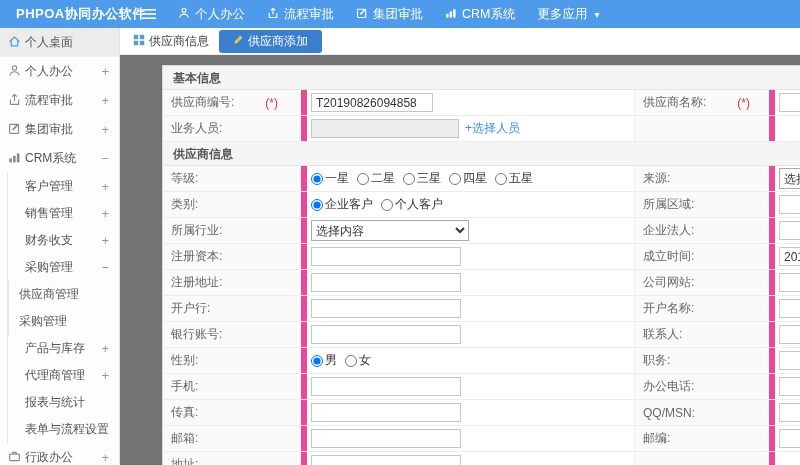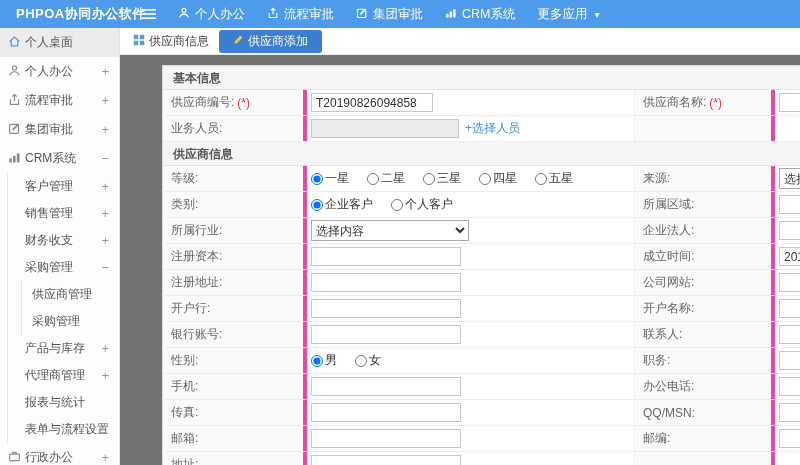--- a/index.html
+++ b/index.html
@@ -20,47 +20,47 @@
 
   
   .sidebar { width:120px; background:#fdfdfd; border-right:1px solid #e2e2e2; overflow:hidden; flex-shrink:0; }
   .s-item { height:29px; display:flex; align-items:center; padding:0 10px 0 8px; color:#555; cursor:pointer; white-space:nowrap; }
   .s-item .ic { color:#8a8a8a; margin-right:4px; flex-shrink:0; }
   .s-item.active { background:#ececec; }
   .s-item.active .ic { color:#4d9bea; }
   .toggle { margin-left:auto; color:#999; font-size:13px; }
   .submenu { margin-left:7px; border-left:1px solid #e3e3e3; }
   .submenu .s-item { height:27px; padding-left:17px; }
-  .submenu2 { margin-left:13px; border-left:1px solid #e3e3e3; }
+  .submenu2 { border-left:1px solid #e3e3e3; }
   .submenu2 .s-item { padding-left:10px; }
 
   
   .main { flex:1; background:#737373; overflow:hidden; }
   .tabbar { height:27px; background:#fff; border-bottom:1px solid #e9e9e9; display:flex; align-items:center; padding-left:13px; gap:10px; }
   .tab { display:flex; align-items:center; gap:4px; color:#444; cursor:pointer; white-space:nowrap; }
   .tab.active { background:#3a7ecf; color:#fff; padding:3px 14px; border-radius:3px; }
 
   
   .formwrap { margin:10px 0 0 42px; width:942px; background:#fff; border:1px solid #d9d9d9; }
   .sec-head { height:24px; line-height:24px; background:#f5f5f5; border-bottom:1px solid #e4e4e4;
     padding-left:10px; font-weight:bold; color:#555; }
   .frow { display:grid; grid-template-columns:144px 328px 140px 1fr; height:26px; border-bottom:1px solid #ededed; }
   .fcell { display:flex; align-items:center; overflow:hidden; white-space:nowrap; }
-  .fcell.lab { background:#fafafa; border-right:4px solid #ec4899; padding-left:8px; color:#666; }
+  .fcell.lab { background:#fafafa; border-right:6px solid #ec4899; padding-left:8px; color:#666;gap:28px; }
   .fcell.inp { background:#fff; border-right:1px solid #ededed; padding-left:4px; }
   .fcell.inp.last { border-right:none; }
   .req { color:#e43a3a; margin-left:3px; }
   .ipt { height:19px; width:150px; border:1px solid #c6c6c6; font-size:12px; padding:0 4px;
     font-family:"Liberation Sans","DejaVu Sans",sans-serif; color:#333; }
   .ipt.sm { width:122px; }
   .ipt.ro { background:#ececec; width:148px; }
   .sel { height:21px; width:158px; border:1px solid #aaa; font-size:12px; color:#333; background:#fff;
     font-family:"Liberation Sans","DejaVu Sans",sans-serif; }
   .lnk { color:#3e8ede; margin-left:6px; cursor:pointer; }
-  .rgroup { display:flex; align-items:center; gap:18px; color:#333; }
+  .rgroup { display:flex; align-items:center; gap:8px; color:#333; }
   .rlabel { display:flex; align-items:center; gap:2px; cursor:pointer; }
   .rlabel input { width:12px; height:12px; margin:0; }
 </style>
 </head>
 <body>
 
 <div class="topbar">
   <div class="logo">PHPOA协同办公软件</div>
   <span class="hamburger">
     <svg class="ic" width="14" height="12" viewBox="0 0 14 12">

